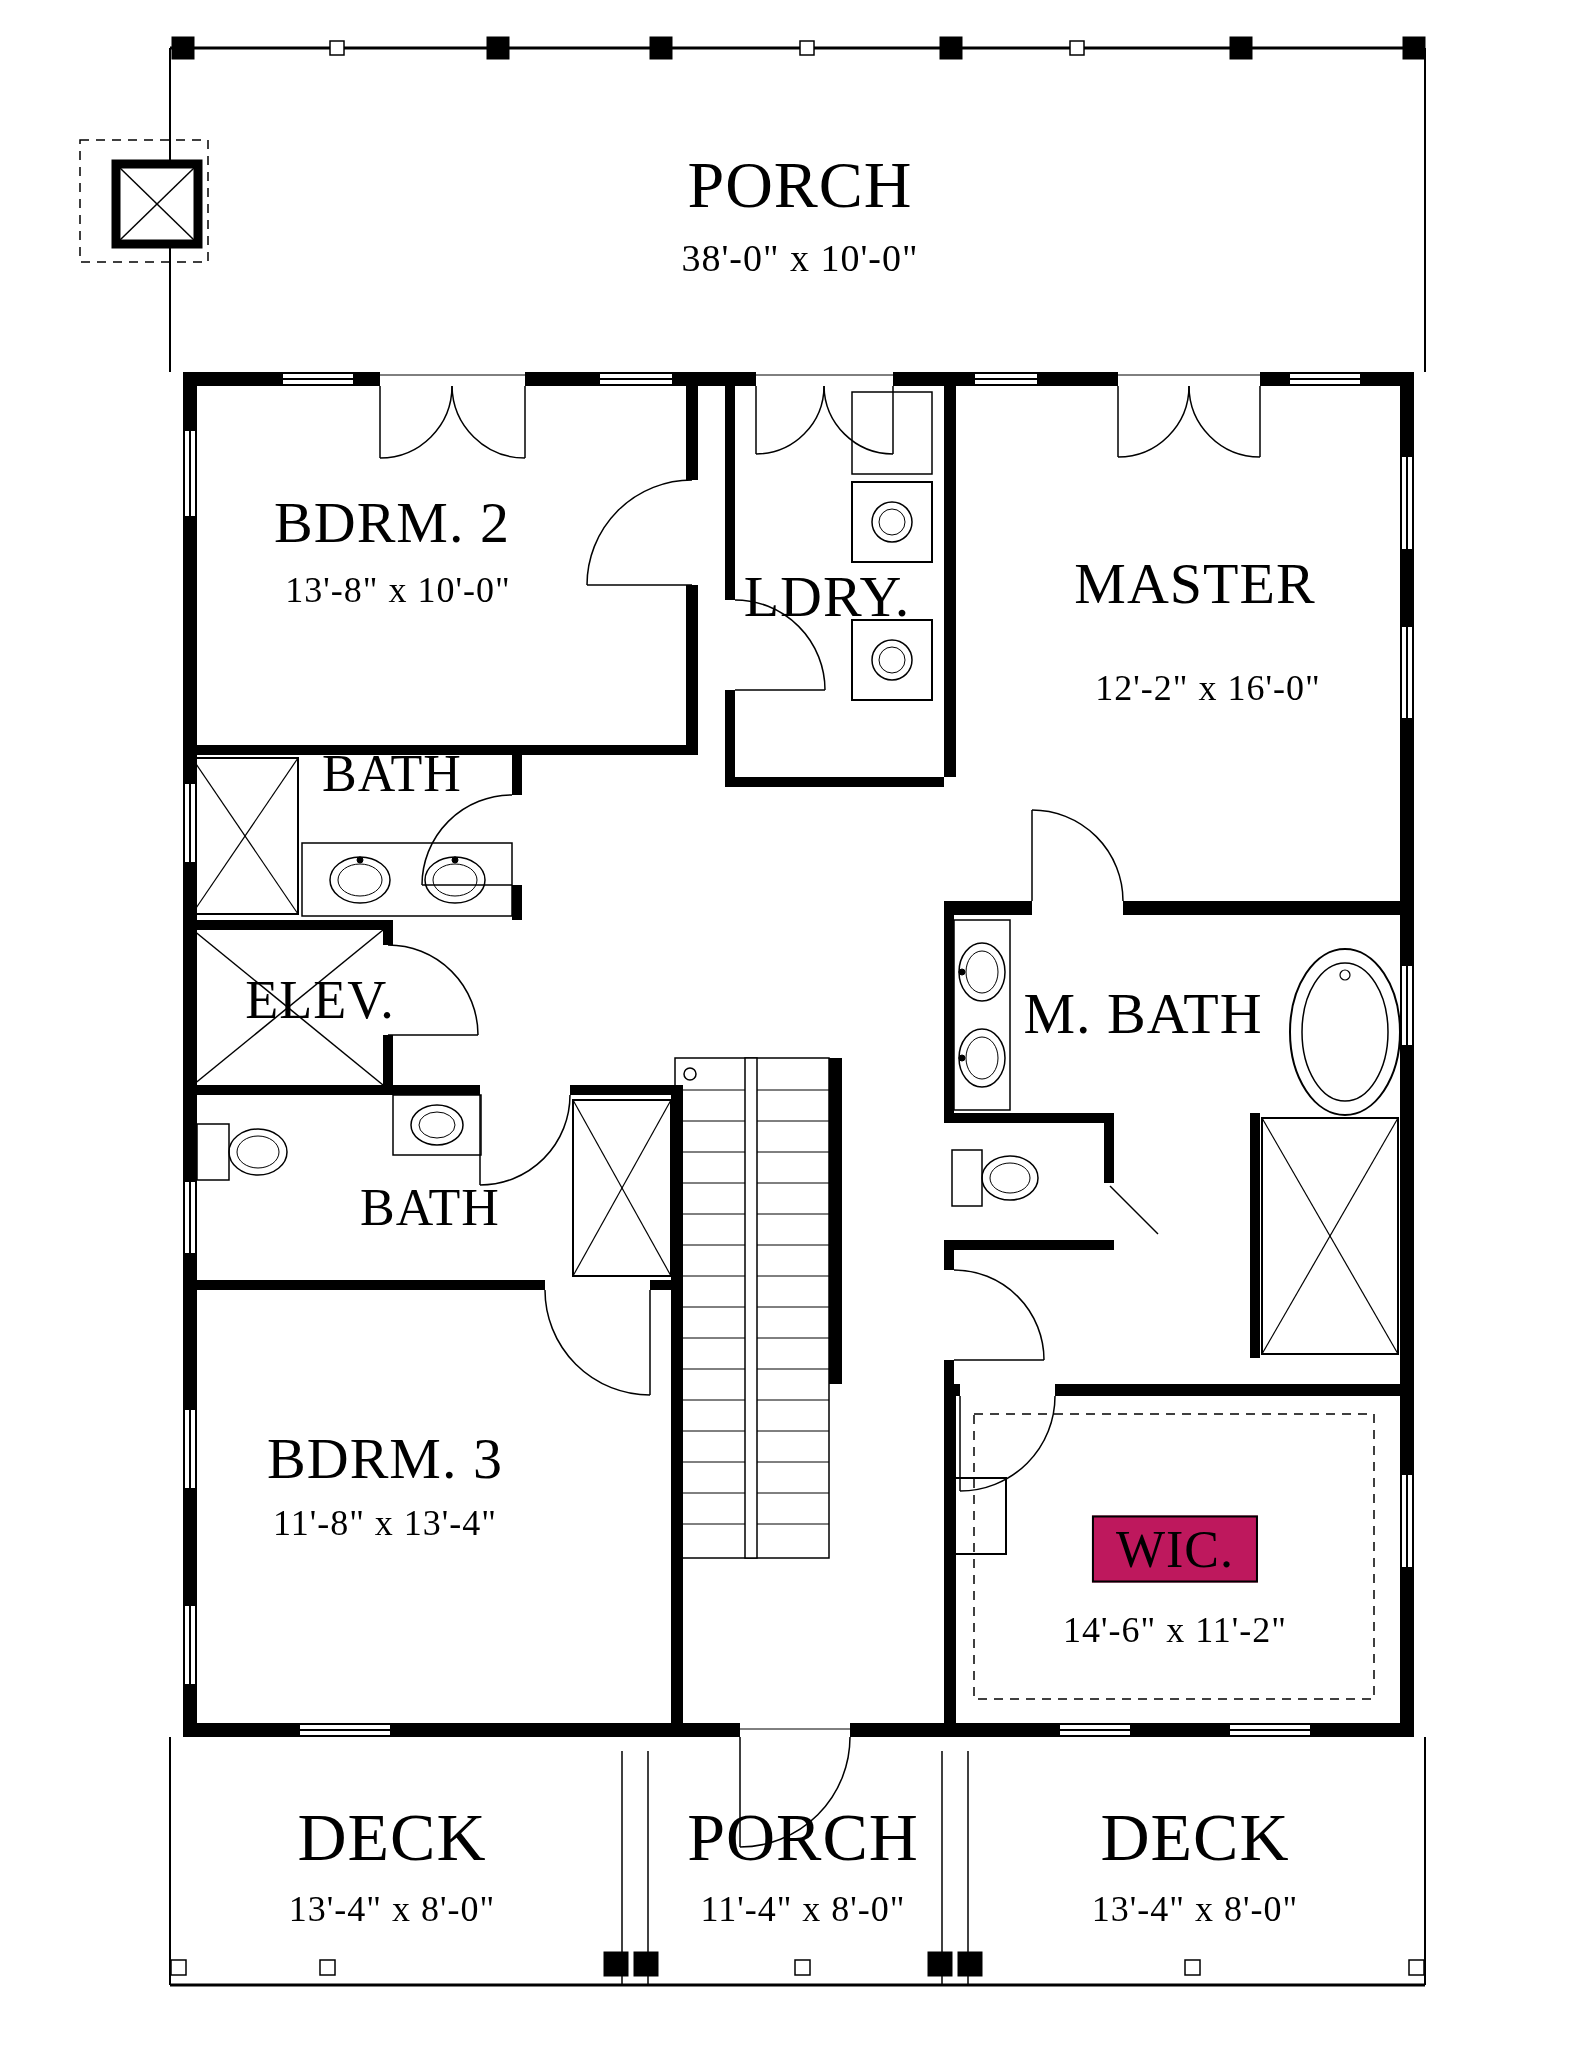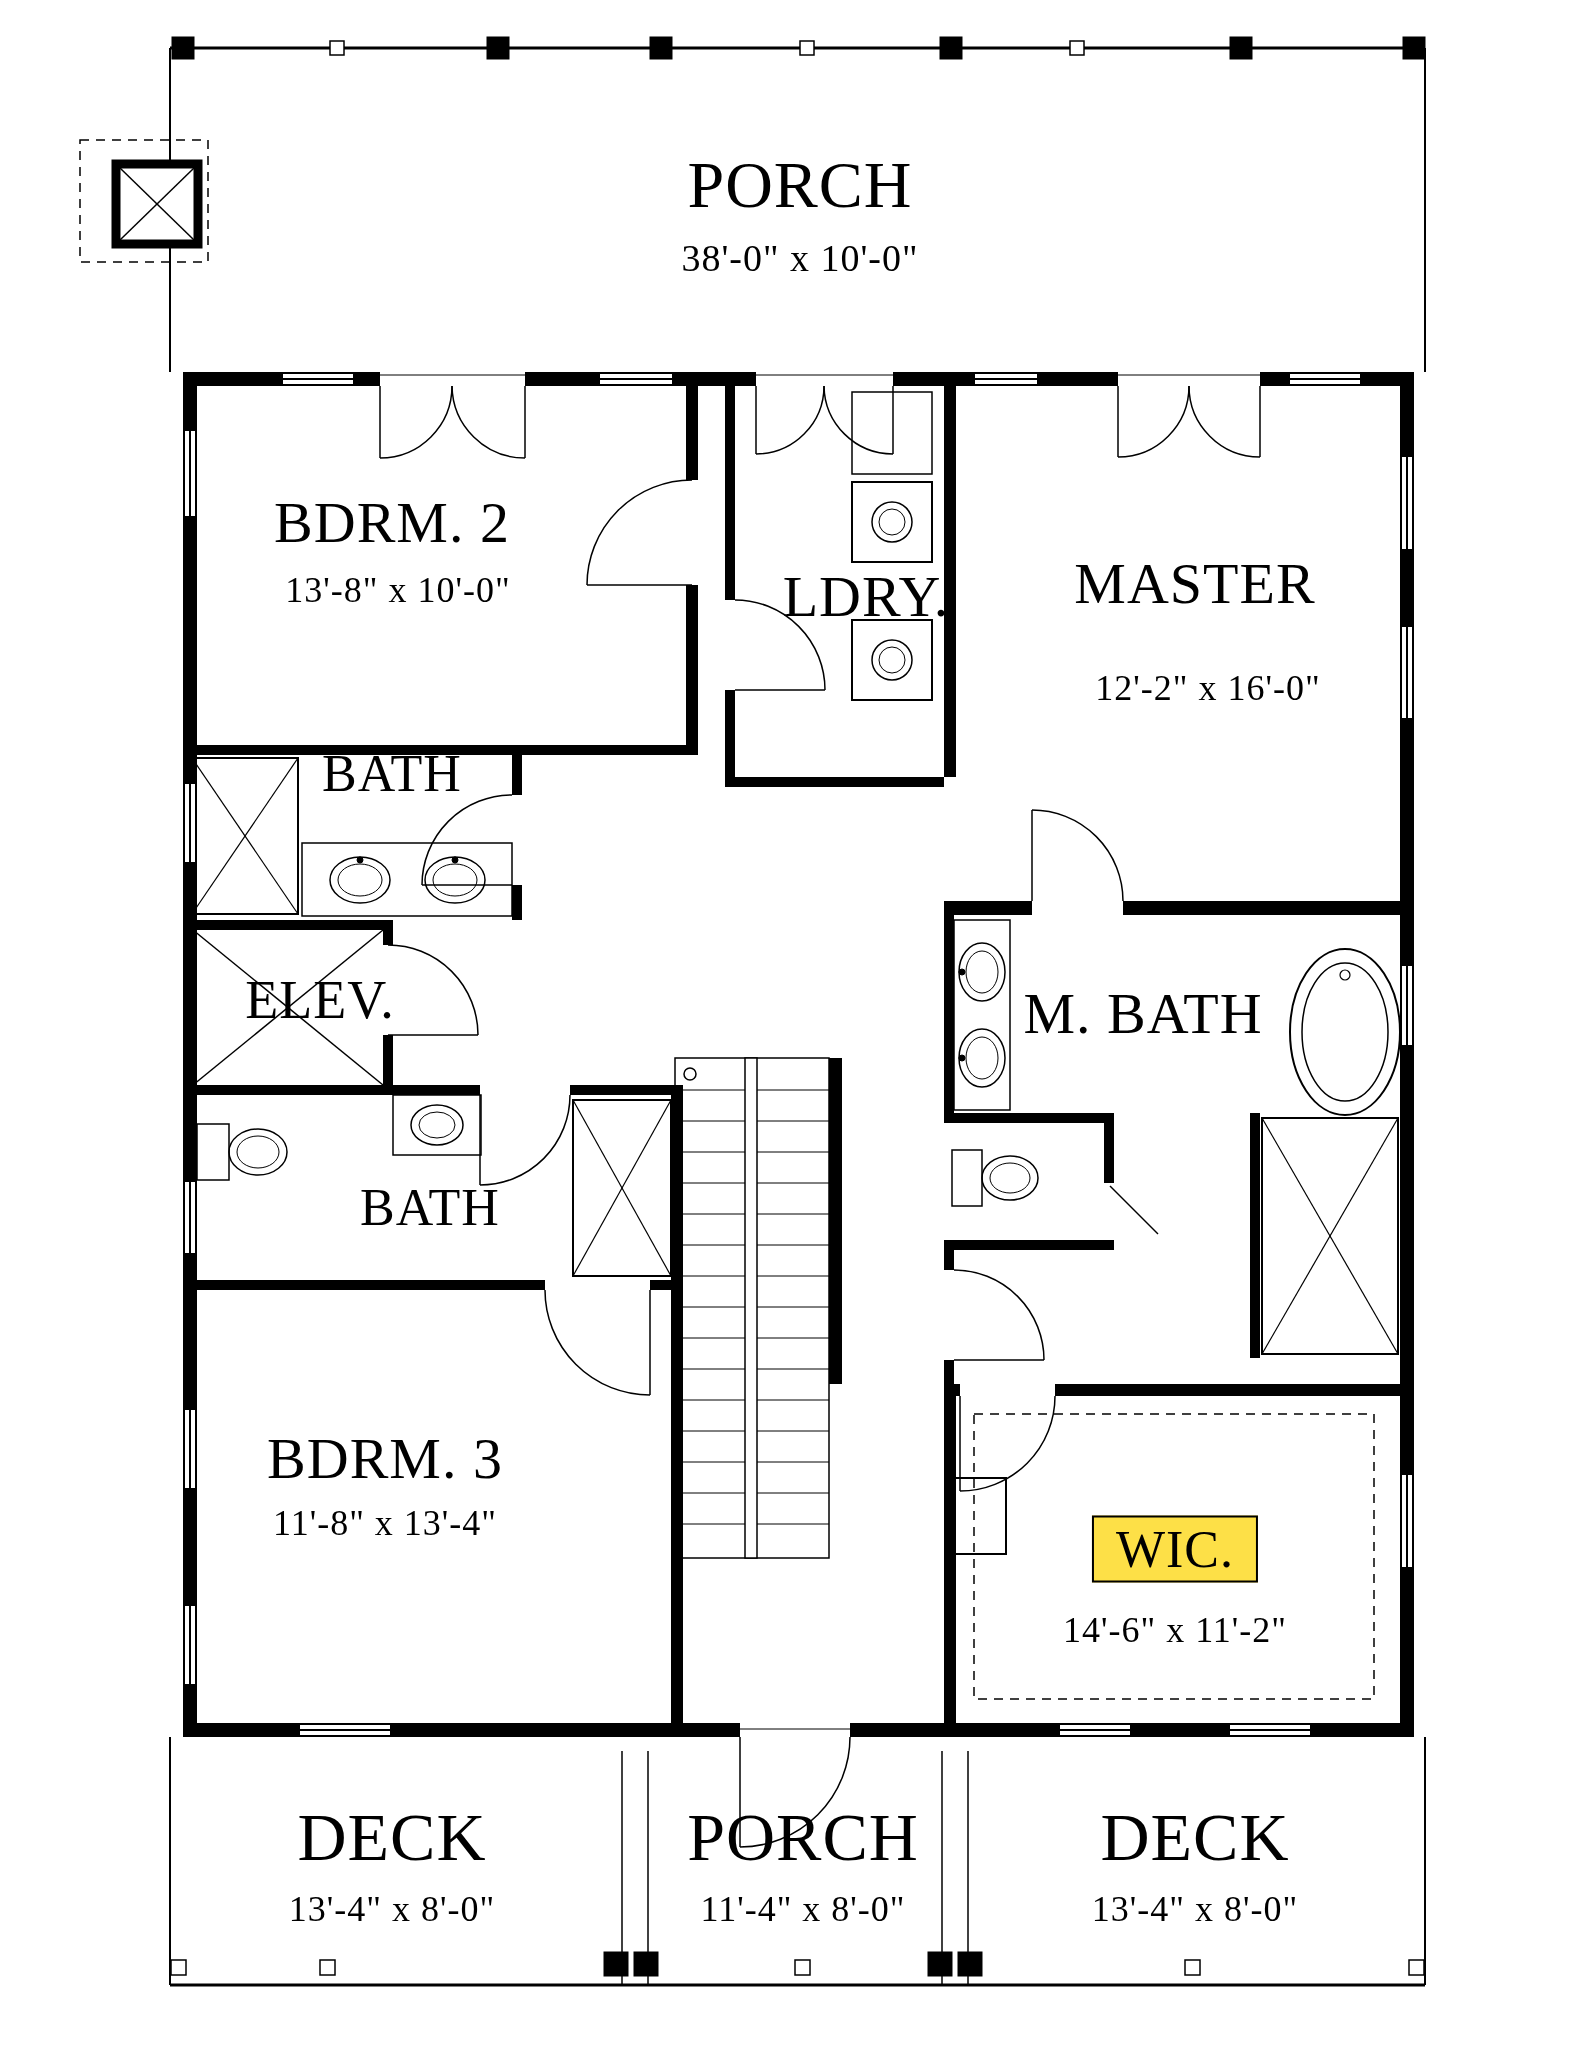--- a/index.html
+++ b/index.html
@@ -8,21 +8,21 @@
   .plan{position:absolute;left:0;top:0;}
   .lbl{position:absolute;transform:translate(-50%,-50%);white-space:nowrap;letter-spacing:1px;}
   .big66{font-size:66px;}
   .big62{font-size:68px;}
   .r58{font-size:58px;}
   .r56{font-size:52px;}
   .r54{font-size:54px;}
   .d38{font-size:38px;}
   .d36{font-size:36px;}
   .master-label{text-align:center;line-height:1.1;}
-  .boxed{border:2px solid #000;background:#fde047;padding:2px 22px;}
+  .boxed{border:2px solid #000;background:#be185d;padding:2px 22px;}
   
   .winh{position:absolute;height:14px;
     background:linear-gradient(#000 0 2px,#fff 2px 6px,#000 6px 8px,#fff 8px 12px,#000 12px 14px);}
   .winv{position:absolute;width:14px;
     background:linear-gradient(90deg,#000 0 2px,#fff 2px 6px,#000 6px 8px,#fff 8px 12px,#000 12px 14px);}
 </style>
 </head>
 <body>
 
 <div class="sheet">
@@ -286,21 +286,21 @@
   <div class="winv" style="left:1400px;top:627px;height:91px"></div>
   <div class="winv" style="left:1400px;top:966px;height:79px"></div>
   <div class="winv" style="left:1400px;top:1475px;height:92px"></div>
 
   <div class="lbl big66" style="left:800px;top:185px">PORCH</div>
   <div class="lbl d38" style="left:800px;top:258px">38'-0" x 10'-0"</div>
 
   <div class="lbl r58" style="left:392px;top:522px">BDRM. 2</div>
   <div class="lbl d36" style="left:398px;top:590px">13'-8" x 10'-0"</div>
 
-  <div class="lbl r58" style="left:866px;top:596px">LDRY.</div>
+  <div class="lbl r58" style="left:827px;top:596px">LDRY.</div>
 
   <div class="lbl master-label" style="left:1195px;top:584px">
     <div class="r58">MASTER</div>
   </div>
   <div class="lbl d36" style="left:1208px;top:688px">12'-2" x 16'-0"</div>
 
   <div class="lbl r56" style="left:392px;top:773px">BATH</div>
 
   <div class="lbl r54" style="left:320px;top:1000px">ELEV.</div>
 

